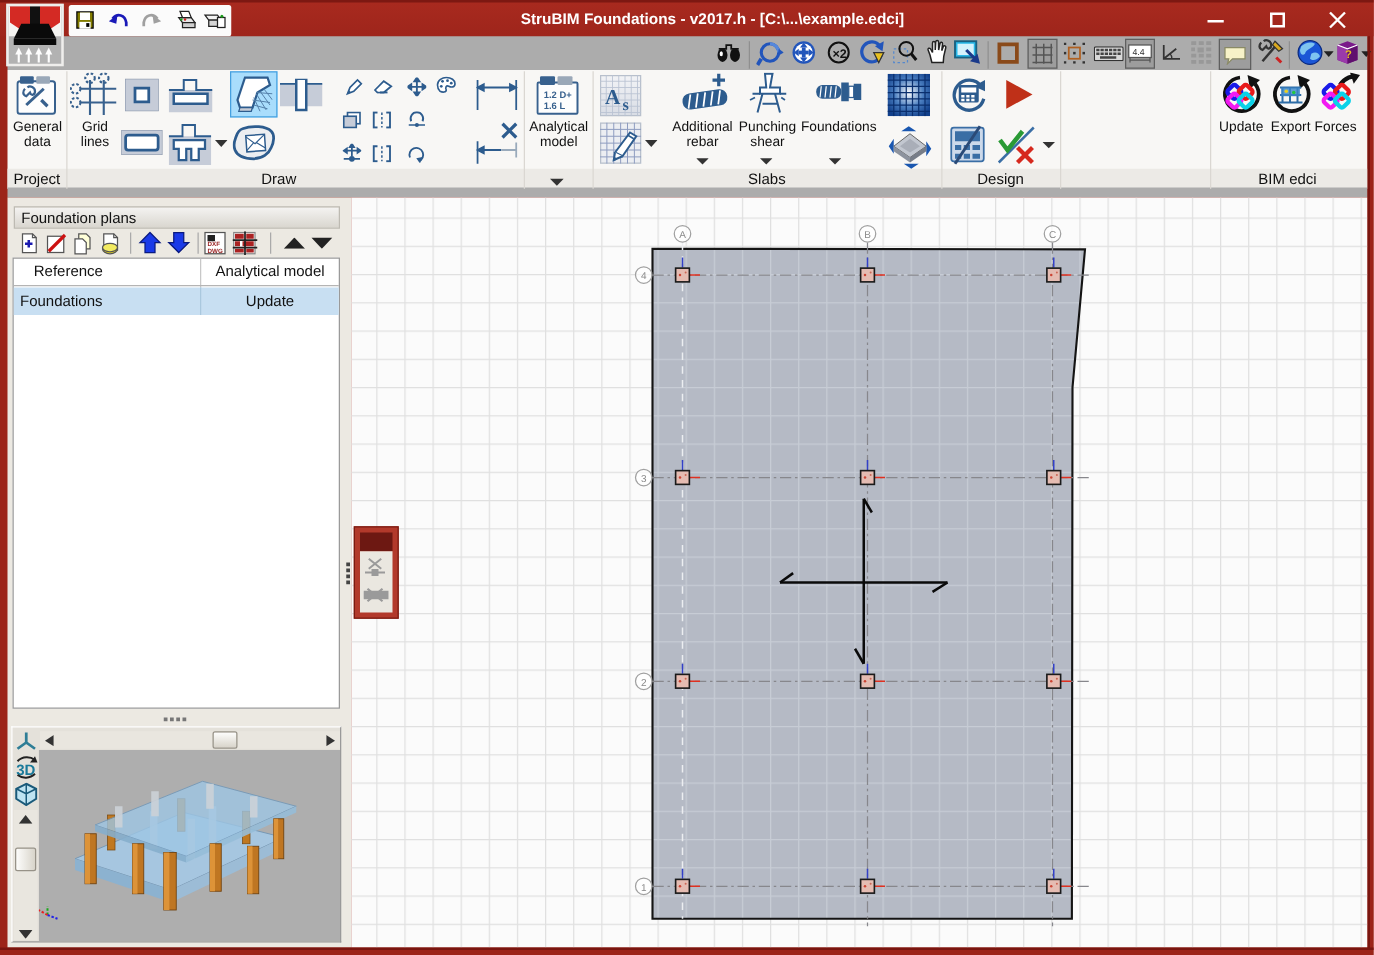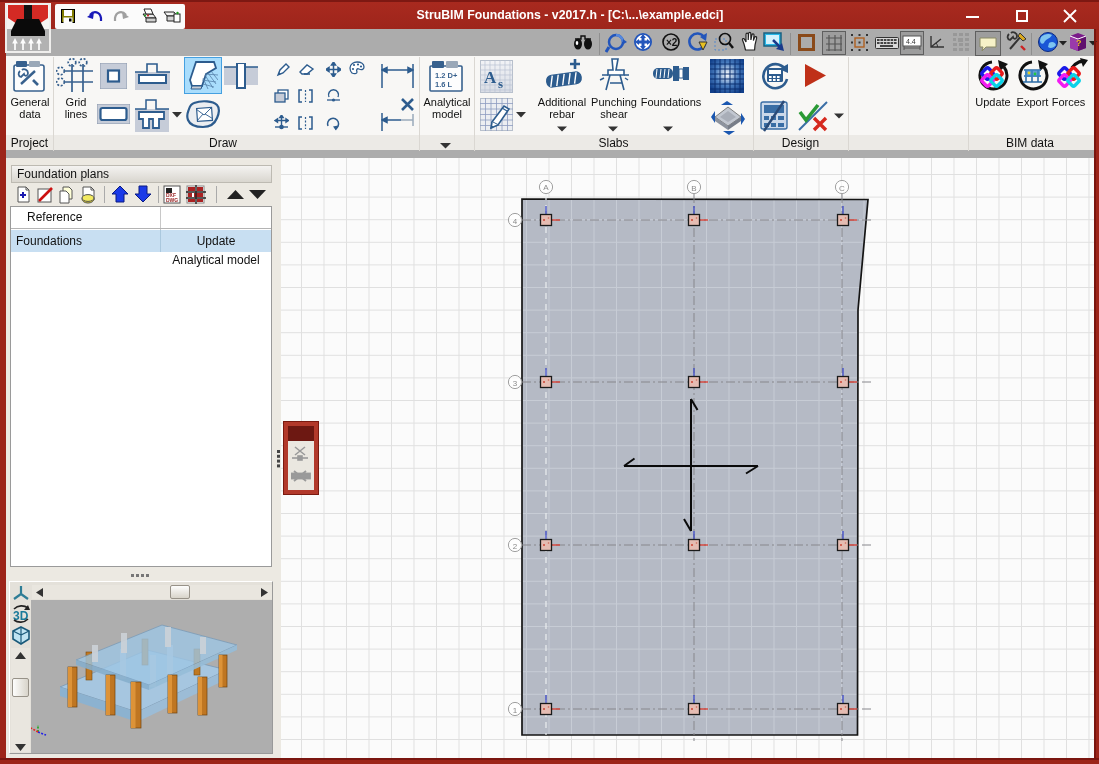--- a/index.html
+++ b/index.html
@@ -246,21 +246,21 @@
 <div class="ribsep" style="left:753px"></div>
 <div class="ribsep" style="left:848px"></div>
 <div class="ribsep" style="left:968px"></div>
 <div class="riblabel" style="left:6px;width:47px;">Project</div>
 <div class="riblabel" style="left:40px;width:366px;">Draw</div>
 <svg class="abs" style="left:440px;top:142px" width="11" height="7">
     <polygon points="0,1 11,1 5.5,6.5" fill="#333"></polygon>
   </svg>
 <div class="riblabel" style="left:474px;width:279px;">Slabs</div>
 <div class="riblabel" style="left:753px;width:95px;">Design</div>
-<div class="riblabel" style="left:968px;width:124px;">BIM data</div>
+<div class="riblabel" style="left:968px;width:124px;">BIM edci</div>
 
 <svg class="abs" style="left:13px;top:60px" width="34" height="34">
     <rect x="1" y="5" width="30" height="26" rx="2" fill="#fdfdfd" stroke="#38618e" stroke-width="1.6"></rect>
     <rect x="3" y="1" width="11" height="6" rx="1" fill="#38618e"></rect>
     <rect x="16" y="1" width="11" height="6" rx="1" fill="#9aa8b8"></rect>
     <path d="M8 24 L22 11" stroke="#38618e" stroke-width="2.4"></path>
     <path d="M7 11 C5 13 5 16 8 17 L11 14 C12 17 15 16 15 13 C15 10 11 8 9 10" fill="none" stroke="#38618e" stroke-width="1.8"></path>
     <path d="M20 20 L25 25" stroke="#38618e" stroke-width="2.6"></path>
   </svg>
 <div class="bigbtn" style="left:2px;top:96px;width:56px;">General<br>data</div>
@@ -617,21 +617,21 @@
     <polygon points="8.5,0 17,9 0,9" fill="#222"></polygon>
   </svg>
 <svg class="abs" style="left:249px;top:190px" width="17" height="9">
     <polygon points="8.5,9 17,0 0,0" fill="#222"></polygon>
   </svg>
 
 <div class="abs" style="left:10px;top:206px;width:262px;height:361px;background:#fff;border:1px solid #9a9a9a;"></div>
 <div class="abs" style="left:160px;top:207px;width:1px;height:45px;background:#c8c8c8;"></div>
 <div class="abs" style="left:11px;top:228px;width:260px;height:1px;background:#b4b4b4;"></div>
 <div class="abs" style="left:17px;top:210px;font-size:12px;color:#111;margin-left:10px;">Reference</div>
-<div class="abs" style="left:161px;top:210px;width:110px;text-align:center;font-size:12px;color:#111;margin-top:43px;">Analytical model</div>
+<div class="abs" style="left:161px;top:210px;width:110px;text-align:center;font-size:12px;color:#111;">Analytical model</div>
 <div class="abs" style="left:11px;top:230px;width:260px;height:22px;background:#c8dff2;"></div>
 <div class="abs" style="left:16px;top:234px;font-size:12px;color:#111;">Foundations</div>
 <div class="abs" style="left:161px;top:234px;width:110px;text-align:center;font-size:12px;color:#111;">Update</div>
 <div class="abs" style="left:160px;top:230px;width:1px;height:22px;background:#aac8de;"></div>
 
 <div class="abs" style="left:131px;top:574px;width:3px;height:3px;background:#777;box-shadow:5px 0 #777,10px 0 #777,15px 0 #777;"></div>
 
 <div class="abs" style="left:9px;top:581px;width:264px;height:173px;background:#e4e1da;border:1px solid #fff;border-bottom-color:#999;border-right-color:#999;"></div>
 
 <svg class="abs" style="left:12px;top:585px" width="18" height="17">

